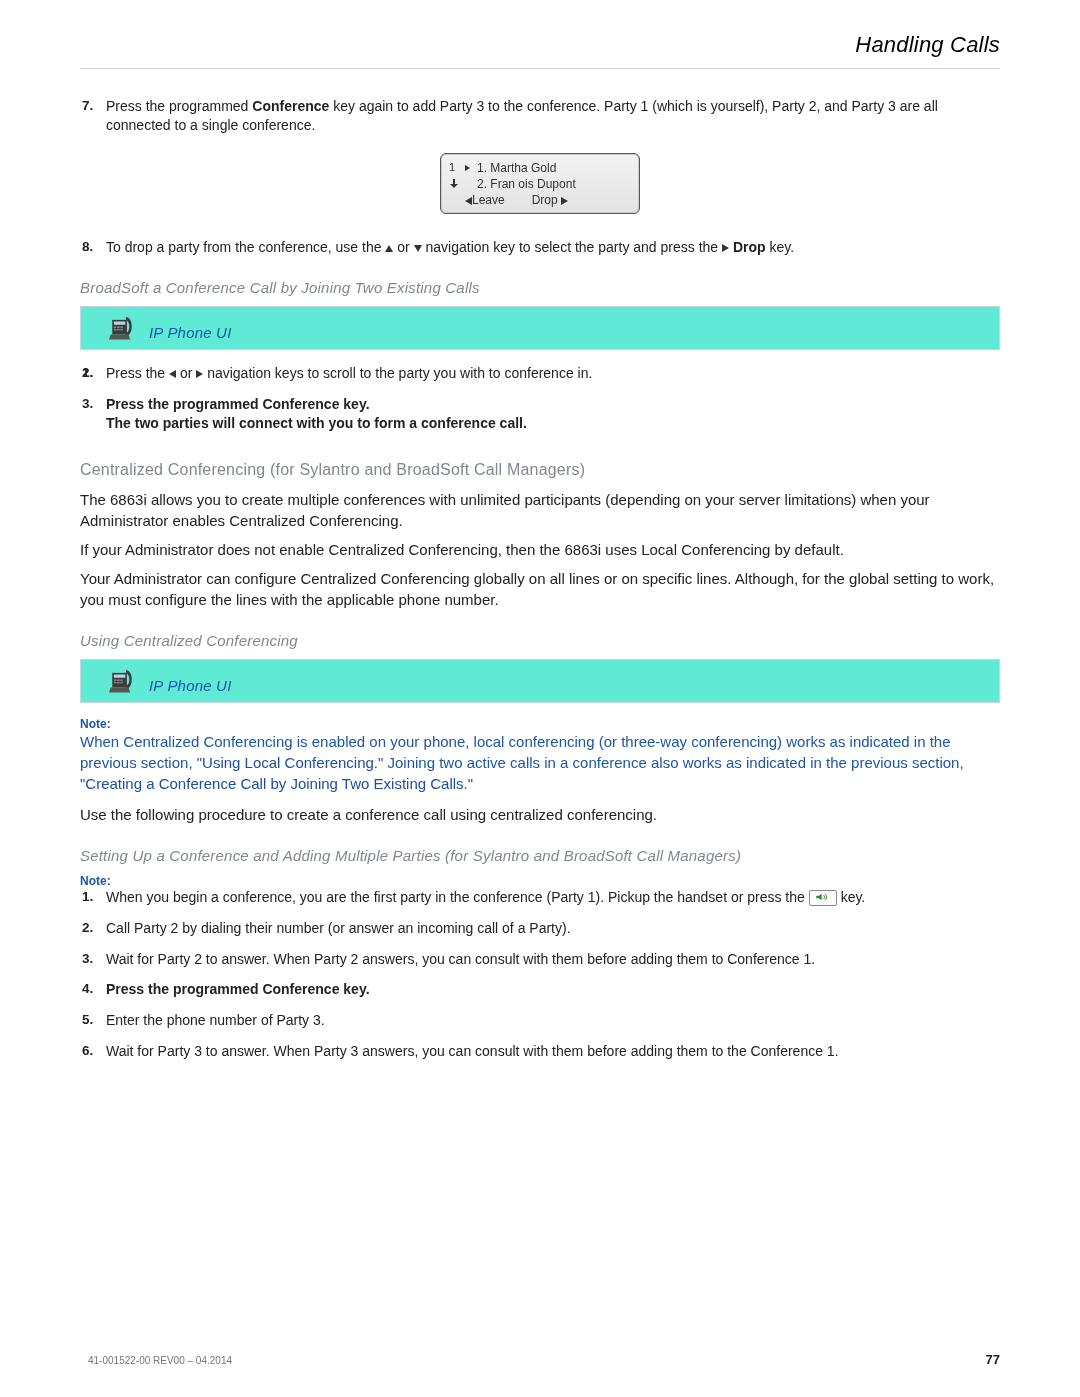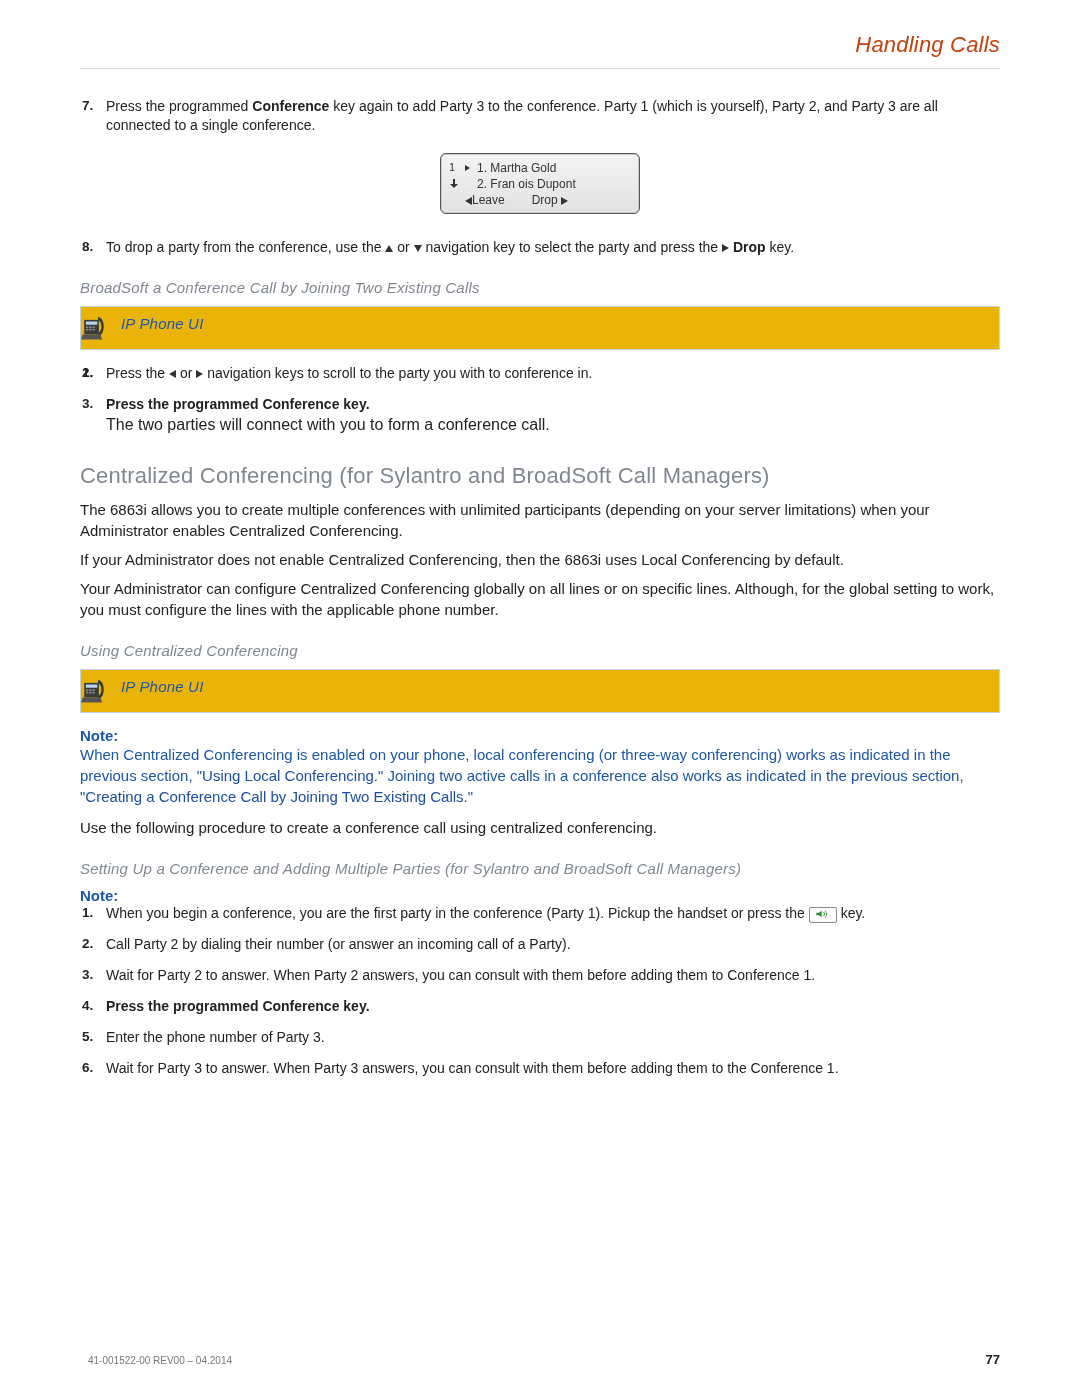--- a/index.html
+++ b/index.html
@@ -10,21 +10,21 @@
     background: #fff;
     width: 1080px;
     margin: 0 auto;
     position: relative;
     min-height: 1397px;
   }
   .page { padding: 32px 80px 40px 80px; }
   .header-title {
     text-align: right;
     font-style: italic;
-    color: #c2410c;
+    color: #000000;
     font-size: 22px;
     font-weight: 400;
     padding-bottom: 10px;
     border-bottom: 1px solid #d6d6d6;
     margin-bottom: 28px;
     letter-spacing: 0.2px;
   }
   ol.steps {
     list-style: none;
     counter-reset: step;
@@ -41,39 +41,39 @@
   .link { color: #1c4ea1; }
   .section-h3 {
     font-size: 15px;
     font-weight: 400;
     color: #808790;
     margin: 22px 0 10px 0;
     font-style: italic;
     letter-spacing: 0.2px;
   }
   .section-h2 {
-    font-size: 22px;
+    font-size: 16px;
     font-weight: 400;
     color: #808790;
     margin: 28px 0 10px 0;
     letter-spacing: 0.2px;
   }
   .ipbox {
     border: 1px solid #c7d4e2;
-    background: #eab308;
-    padding: 8px 0;
+    background: #5eead4;
+    padding: 8px 28px;
     display: flex;
-    align-items: flex-start;
+    align-items: flex-end;
     gap: 14px;
     margin: 6px 0 14px 0;
   }
   .ipbox svg { width: 26px; height: 26px; flex: 0 0 auto; }
   .ipbox-label { color: #1c56a6; font-size: 15px; font-style: italic; letter-spacing: 0.2px; }
   p.body { font-size: 15px; line-height: 1.4; margin: 8px 0; }
-  p.note-label { font-weight: 700; color: #1c56a6; font-size: 15px; margin-top: 10px; }
+  p.note-label { font-weight: 700; color: #1c56a6; font-size: 12px; margin-top: 10px; }
   p.note-body { color: #1c56a6; font-size: 15px; line-height: 1.4; margin-bottom: 10px; }
   .screen-box {
     width: 200px;
     margin: 18px auto 24px auto;
     border: 1px solid #555;
     border-radius: 6px;
     background: linear-gradient(#f3f3f3,#e2e2e2);
     padding: 6px 10px 6px 8px;
     font-family: Arial, sans-serif;
     font-size: 12px;
@@ -105,21 +105,21 @@
     bottom: 30px;
     left: 88px;
     right: 80px;
     display: flex;
     justify-content: space-between;
     align-items: baseline;
     font-size: 10px;
     color: #777;
   }
   .page-num { font-weight: 700; color: #222; font-size: 13px; }
-  .subtext { font-size: 16px; line-height: 1.35; }
+  .subtext { font-size: 14px; line-height: 1.35; font-weight: bold; }
   .screen-col1 { width: 10px; font-size: 11px; }
 </style>
 </head>
 <body>
 
 <div class="page">
   <div class="header-title">Handling Calls</div>
 
   <ol class="steps">
     <li>

